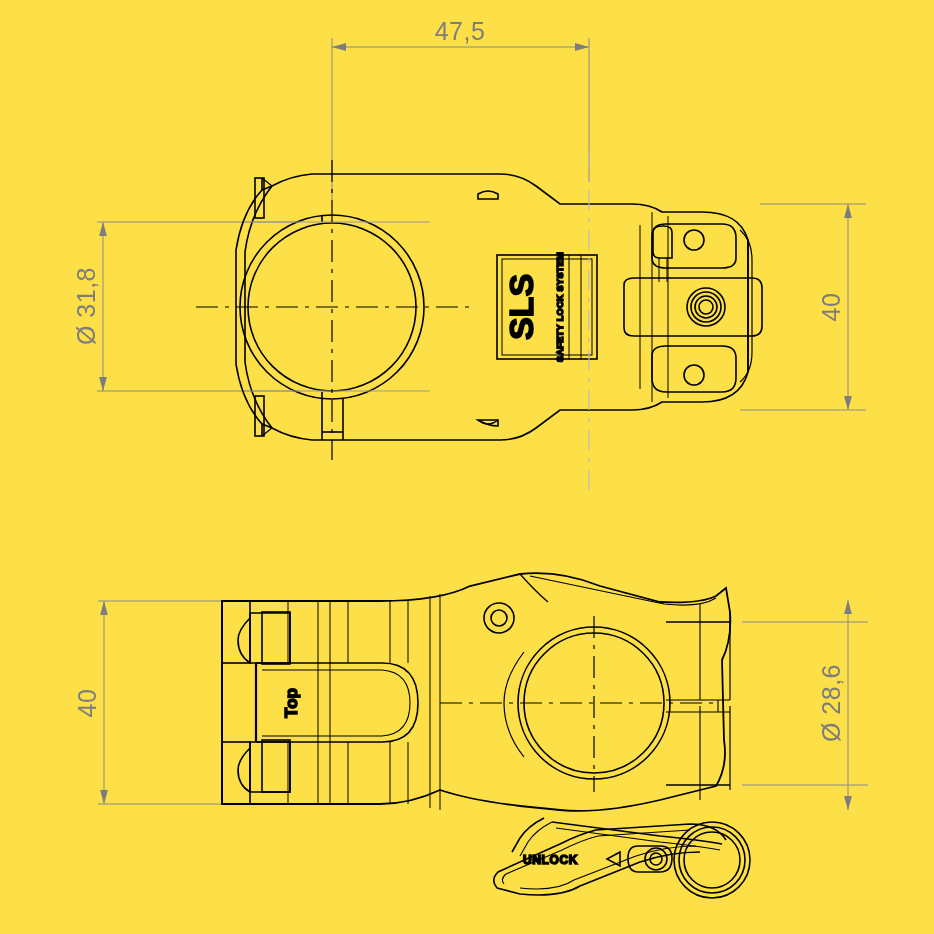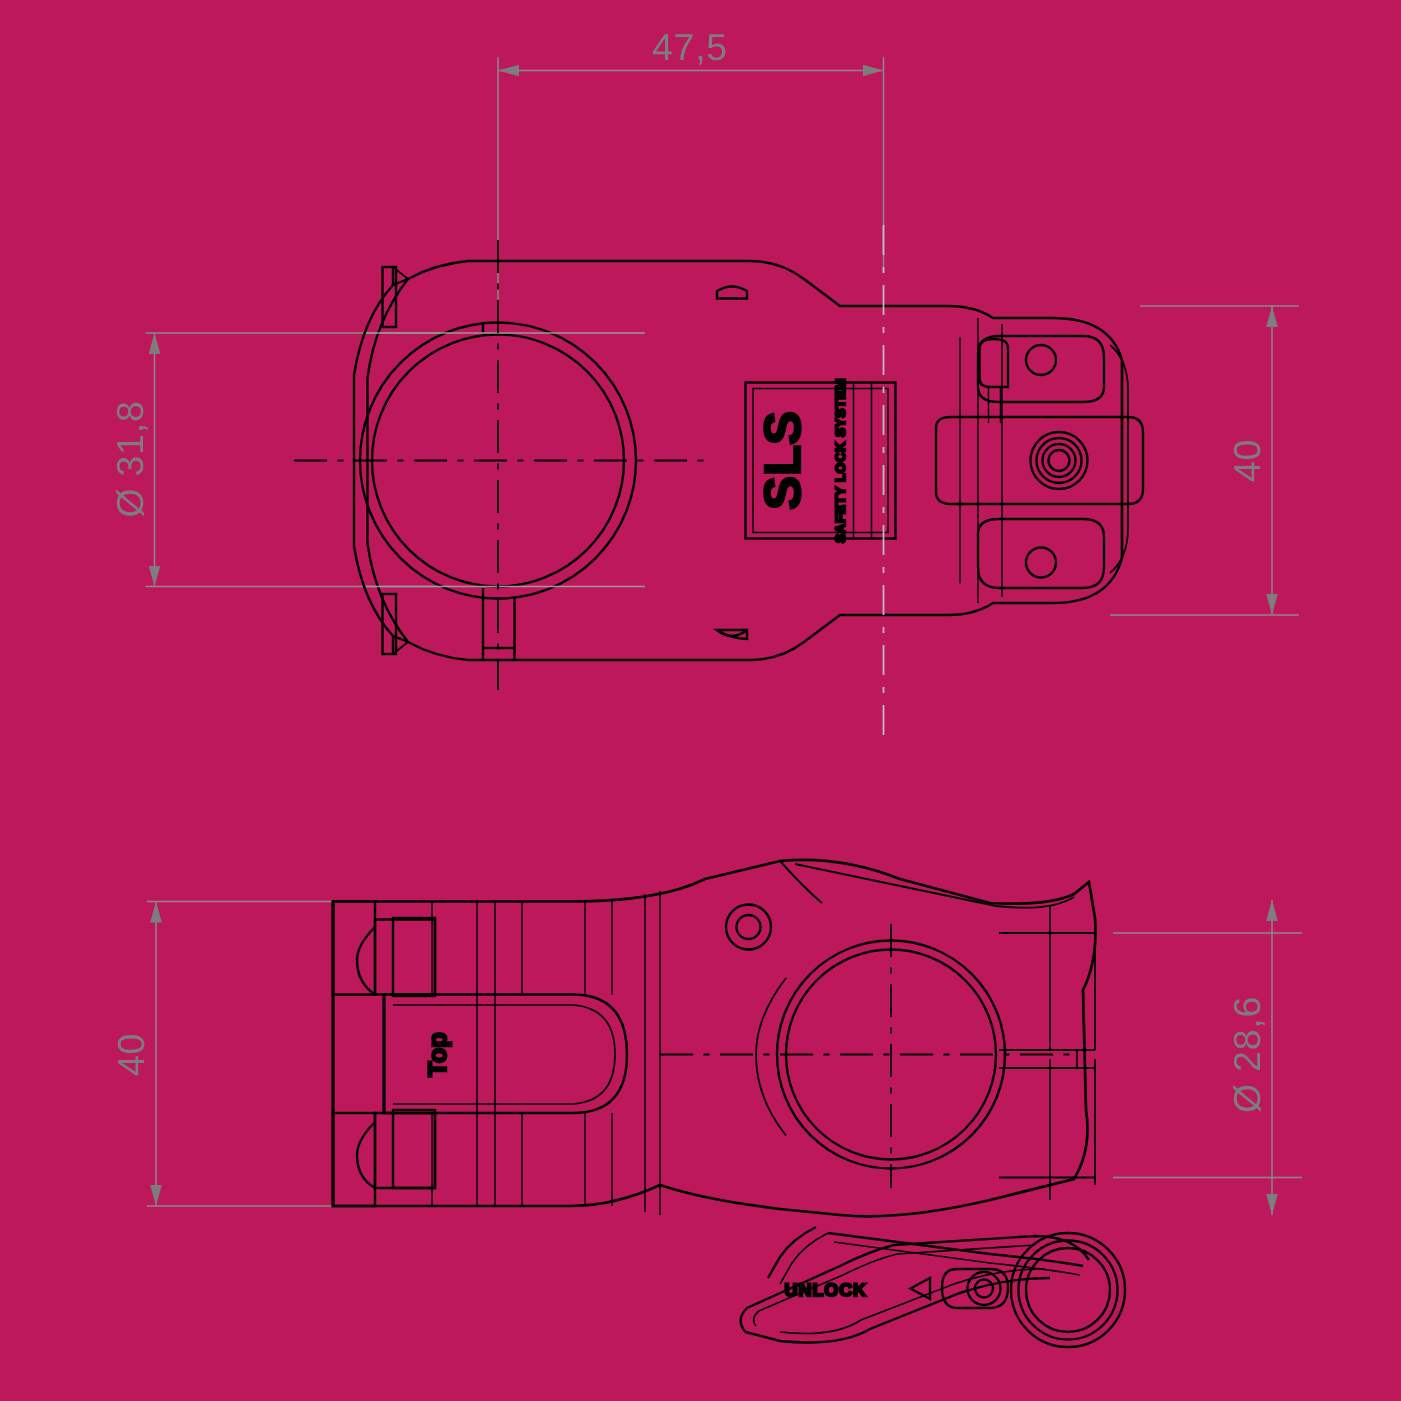--- a/index.html
+++ b/index.html
@@ -1,19 +1,19 @@
 <!DOCTYPE html>
 <html><head>
 <meta charset="utf-8">
 <title>Technical Drawing</title>
 <style>
   html,body{margin:0;padding:0;background:#ffffff;}
   body{width:934px;height:934px;overflow:hidden;
        font-family:"Liberation Sans","DejaVu Sans",sans-serif;}
-  #sheet{position:relative;width:934px;height:934px;background:#be185d;text-decoration:underline;}
+  #sheet{position:relative;width:934px;height:934px;background:#fde047;text-decoration:underline;}
   #sheet svg{position:absolute;top:0;left:0;}
   .dimtxt{
     font-family:"Liberation Sans","DejaVu Sans",sans-serif;
     font-size:25px; fill:#7d7d7d; letter-spacing:0.5px;
   }
   .partlbl{
     font-family:"Liberation Sans","DejaVu Sans",sans-serif;
     font-weight:bold; fill:#000;
   }
 </style>

